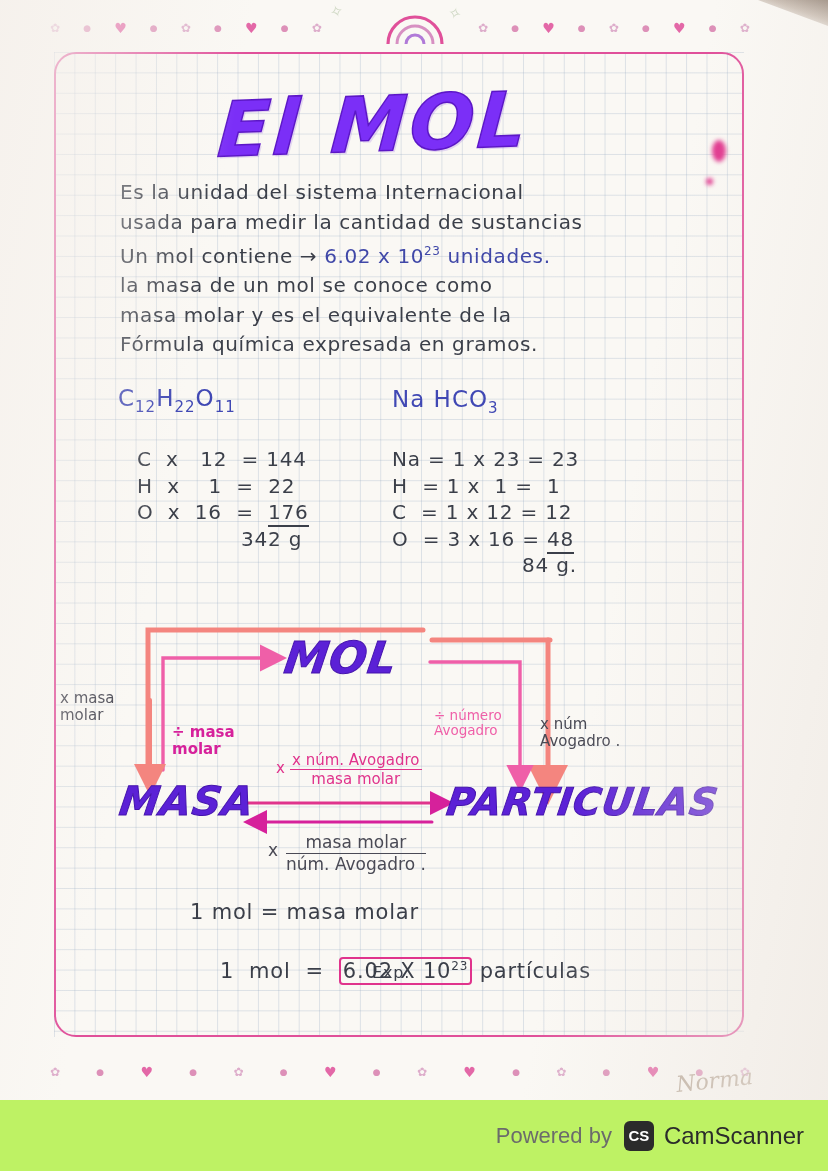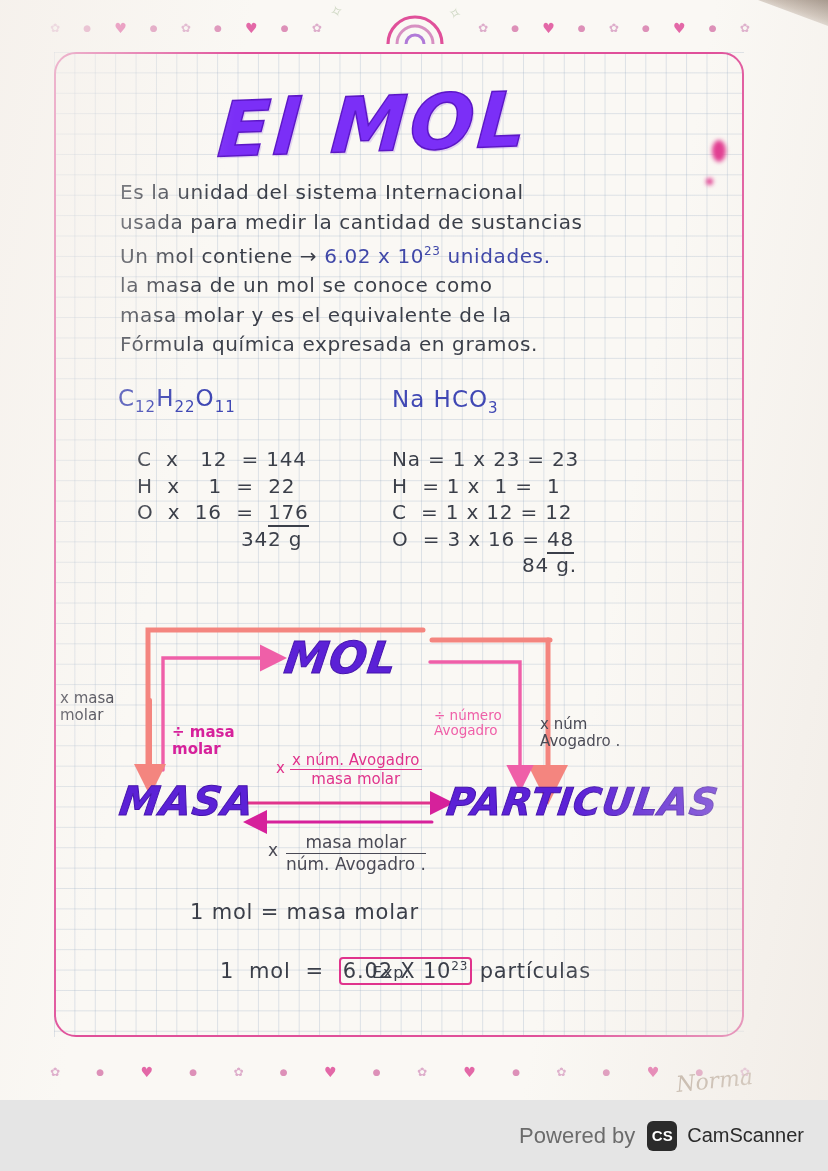--- a/index.html
+++ b/index.html
@@ -229,21 +229,21 @@
     color: #b8a898;
     transform: rotate(-6deg);
     font-family: "DejaVu Serif", serif;
   }
 
   
   #footer {
     position: absolute;
     left: 0; top: 1100px;
     width: 828px; height: 71px;
-    background: #e5e5e5;
+    background: #bef264;
     display: flex;
     align-items: center;
     justify-content: flex-end;
     padding-right: 24px;
     box-sizing: border-box;
   }
   #footer .powered {
     font-size: 22px;
     color: #6b6b6b;
     font-family: "Liberation Sans", sans-serif;
@@ -254,21 +254,21 @@
     background: #2b2b2b;
     color: #ffffff;
     border-radius: 6px;
     font-size: 15px;
     font-weight: bold;
     display: flex; align-items: center; justify-content: center;
     font-family: "Liberation Sans", sans-serif;
     margin-right: 10px;
   }
   #footer .cs-name {
-    font-size: 20px;
+    font-size: 24px;
     color: #2b2b2b;
     font-family: "Liberation Sans", sans-serif;
     font-weight: 500;
   }
 
   
   .smudge {
     position: absolute;
     border-radius: 50%;
     background: rgba(226,130,180,0.25);

